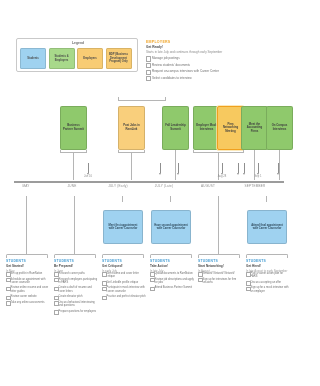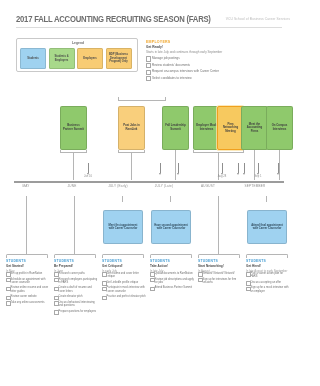--- a/index.html
+++ b/index.html
@@ -110,25 +110,20 @@
   .stu-when { font-size:2.8px; color:#9a9a9a; margin-top:0.6px; }
   .col-list { position:absolute; top:76px; left:2px; width:44px; }
   .col-list .chk-item { font-size:2.6px; padding-left:4.6px; margin-bottom:2.2px; line-height:1.3; }
   .col-list .chk-item::before { width:2.6px; height:2.6px; top:0.3px; }
 </style>
 </head>
 <body>
 
 <div id="page">
 
-  <div class="header">
-    <div class="title">2017 FALL ACCOUNTING RECRUITING SEASON (FARS)</div>
-    <div class="subtitle">VCU School of Business Career Services</div>
-    <div class="hrule"></div>
-  </div>
 
   <div class="legend-box">
     <div class="legend-title">Legend</div>
     <div class="legend-row">
       <div class="legend-chip chip-students">Students</div>
       <div class="legend-chip chip-both">Students &amp; Employers</div>
       <div class="legend-chip chip-employers">Employers</div>
       <div class="legend-chip chip-bdp">BDP (Business Development Program) Only</div>
     </div>
   </div>

